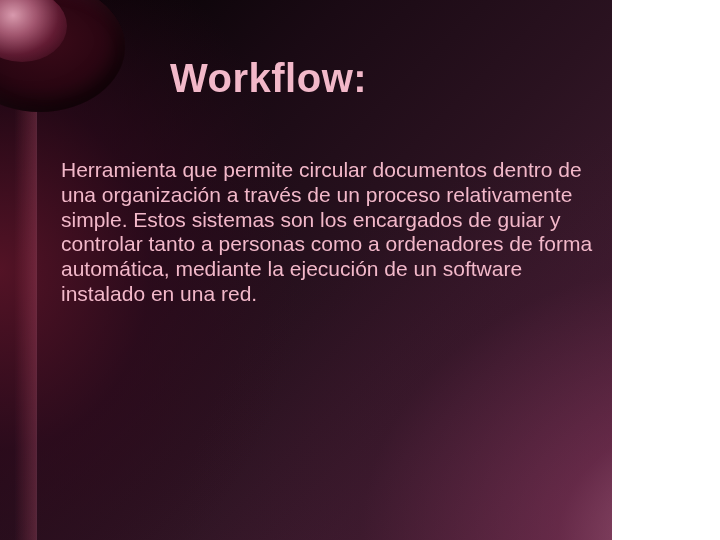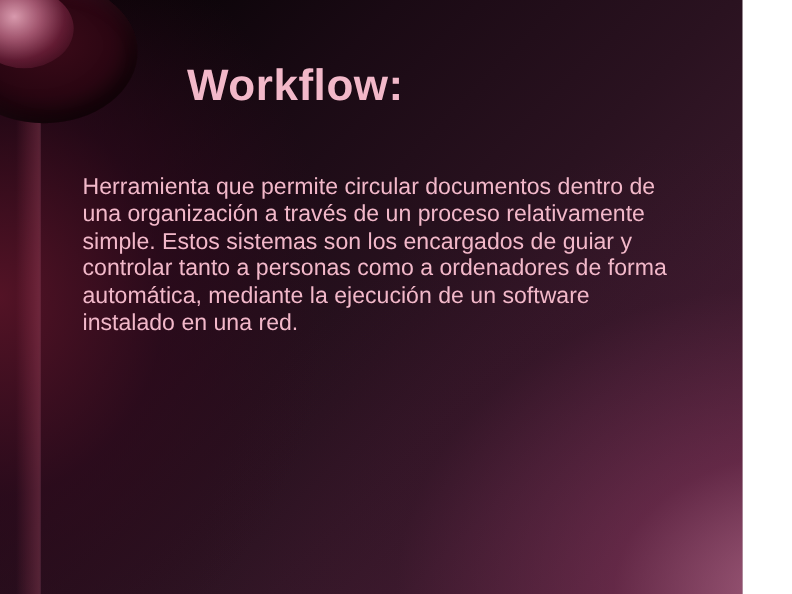--- a/index.html
+++ b/index.html
@@ -5,33 +5,34 @@
   html, body {
     margin: 0;
     padding: 0;
     width: 720px;
     height: 540px;
     overflow: hidden;
     font-family: Arial, Helvetica, sans-serif;
   }
   .slide {
     position: relative;
-    width: 675px;
+    width: 584px;
     height: 540px;
     background:
       radial-gradient(ellipse 900px 700px at 720px 540px,
         rgba(230,140,180,0.55) 0%,
         rgba(160,60,110,0.35) 18%,
         rgba(70,20,50,0.15) 40%,
         rgba(0,0,0,0) 60%),
       radial-gradient(ellipse 500px 600px at 0px 270px,
         rgba(90,20,40,0.9) 0%,
         rgba(50,10,30,0.6) 30%,
         rgba(0,0,0,0) 60%),
       linear-gradient(135deg, #000000 0%, #1a0a14 30%, #2a1220 55%, #3a1a2c 75%, #4a2236 100%);
+    padding-left: 28px;
   }
   .left-bar {
     position: absolute;
     left: 0;
     top: 0;
     width: 36px;
     height: 540px;
     background: linear-gradient(90deg,
       rgba(180,60,90,0.0) 0%,
       rgba(180,60,90,0.0) 40%,
@@ -73,21 +74,21 @@
     position: absolute;
     left: 170px;
     top: 56px;
     font-size: 40px;
     font-weight: bold;
     color: #f2b8c9;
     letter-spacing: 0.5px;
   }
   .body-text {
     position: absolute;
-    left: 75px;
+    left: 61px;
     top: 158px;
     width: 540px;
     font-size: 21px;
     line-height: 1.18;
     color: #f2b8c9;
   }
 </style>
 </head>
 <body>
 

